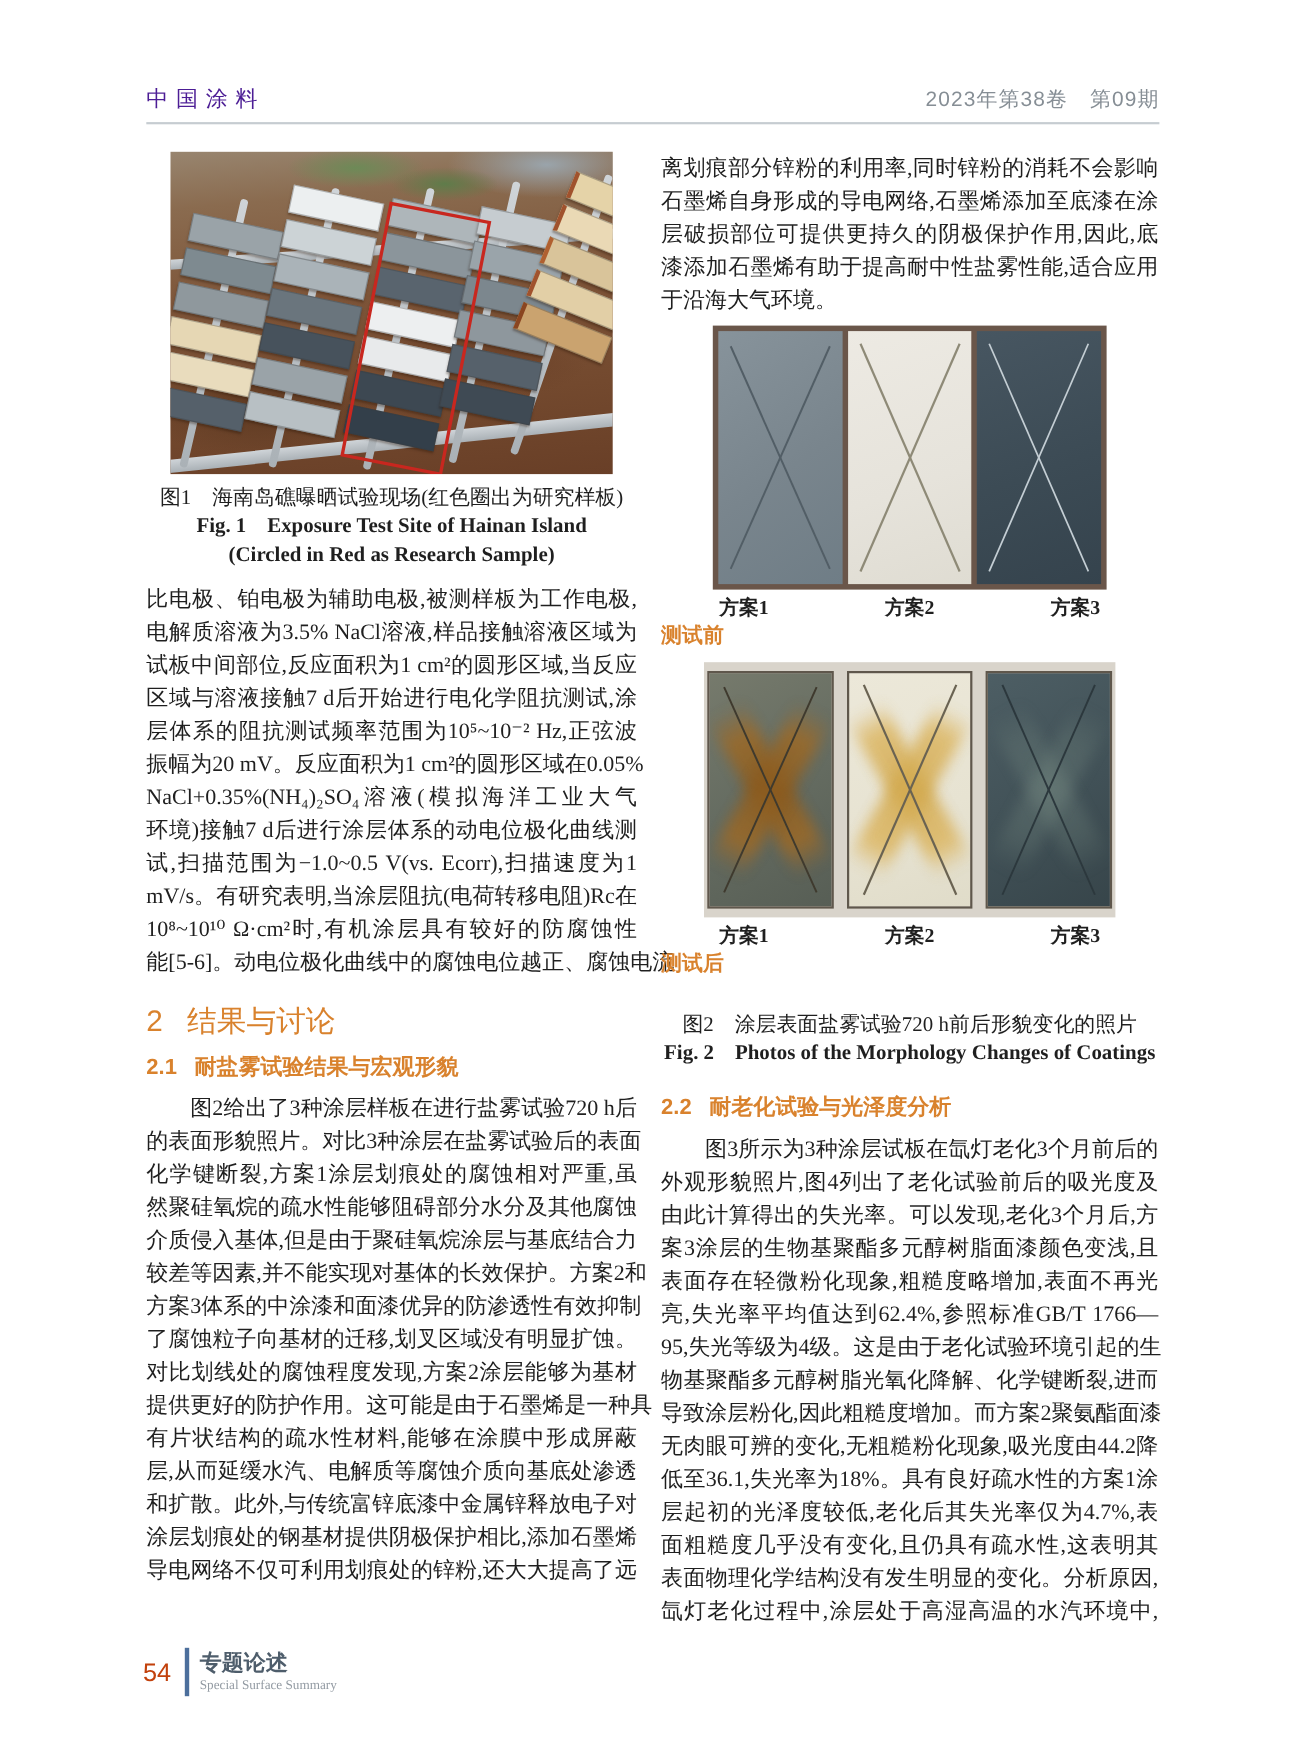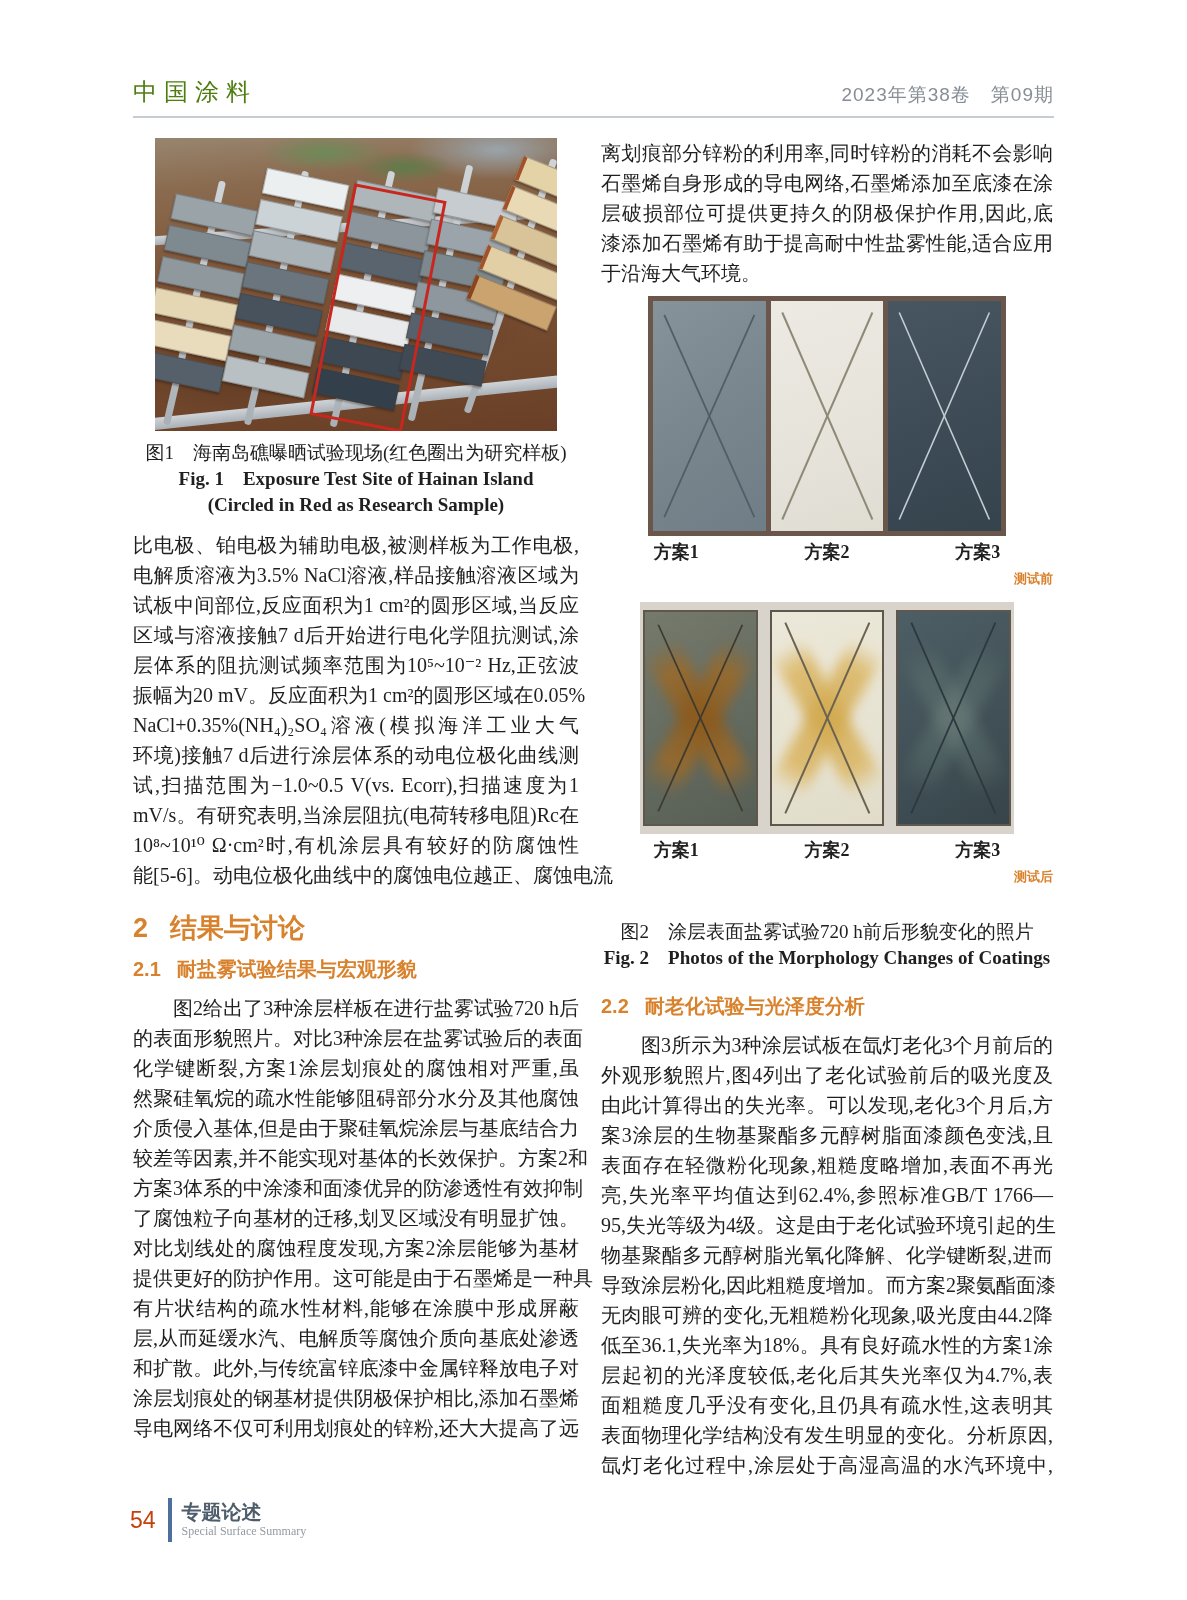--- a/index.html
+++ b/index.html
@@ -2,44 +2,44 @@
 <html><head>
 <meta charset="utf-8">
 <style>
   html,body{margin:0;padding:0;background:#e8e8e8;}
   .page{position:relative;width:1187px;height:1600px;background:#ffffff;margin:0 auto;overflow:hidden;
         font-family:"Liberation Serif","DejaVu Serif",serif;color:#1f1f1f;}
 
   
   .header{position:absolute;left:133px;top:76px;width:921px;border-bottom:2px solid #c6ccd1;padding-bottom:8px;
           display:flex;justify-content:space-between;align-items:flex-end;}
-  .journal-name{font-size:24px;color:#4d7c0f;letter-spacing:7px;font-family:"Liberation Sans","DejaVu Sans",sans-serif;}
+  .journal-name{font-size:20px;color:#4c1d95;letter-spacing:7px;font-family:"Liberation Sans","DejaVu Sans",sans-serif;}
   .issue-info{font-size:19px;color:#868e95;font-family:"Liberation Sans","DejaVu Sans",sans-serif;letter-spacing:1px;}
 
   
   .col-left{position:absolute;left:133px;top:138px;width:446px;}
   .col-right{position:absolute;left:601px;top:138px;width:452px;}
 
   
   .line{font-size:20px;line-height:30px;text-align:justify;text-align-last:justify;white-space:nowrap;}
   .line.noj{text-align-last:auto;white-space:normal;}
   .line.ind{text-indent:2em;}
 
   
-  .h-sec{font-family:"Liberation Sans","DejaVu Sans",sans-serif;font-weight:bold;color:#d9822d;
+  .h-sec{font-family:"Liberation Sans","DejaVu Sans",sans-serif;font-weight:normal;color:#d9822d;
          font-size:27px;margin:20px 0 10px 0;}
   .h-sec .num{margin-right:22px;}
   .h-sub{font-family:"Liberation Sans","DejaVu Sans",sans-serif;font-weight:bold;color:#d9822d;
          font-size:20px;margin:4px 0 10px 0;}
   .h-sub .num{margin-right:16px;}
 
   
   .cap-zh{font-size:19px;font-weight:normal;text-align:center;line-height:27px;margin-top:8px;}
   .cap-en{font-size:19px;font-weight:bold;text-align:center;line-height:26px;font-family:"Liberation Serif","DejaVu Serif",serif;}
-  .tag-orange{font-size:13px;font-weight:bold;color:#d9822d;text-align:right;line-height:26px;}
+  .tag-orange{font-size:19px;font-weight:bold;color:#d9822d;text-align:left;line-height:26px;}
   .labels-row{display:flex;justify-content:space-around;font-size:18px;font-weight:bold;line-height:28px;margin-top:2px;}
 
   
   .fig1-photo{position:relative;width:402px;height:293px;margin:0 auto;overflow:hidden;
     background:
       radial-gradient(ellipse 90px 26px at 42% 5%, #6d8a57 0%, rgba(109,138,87,0) 70%),
       radial-gradient(ellipse 70px 22px at 62% 10%, #5f7c4a 0%, rgba(95,124,74,0) 70%),
       radial-gradient(ellipse 120px 40px at 85% 4%, #9aa4ab 0%, rgba(154,164,171,0) 75%),
       radial-gradient(ellipse 160px 60px at 20% 80%, #5e3a22 0%, rgba(94,58,34,0) 70%),
       radial-gradient(ellipse 140px 50px at 70% 65%, #6a4027 0%, rgba(106,64,39,0) 70%),

